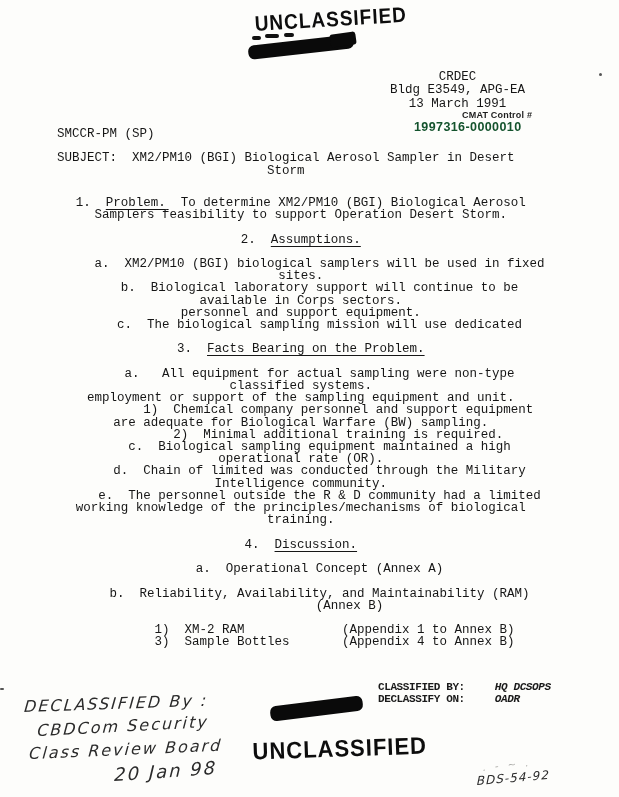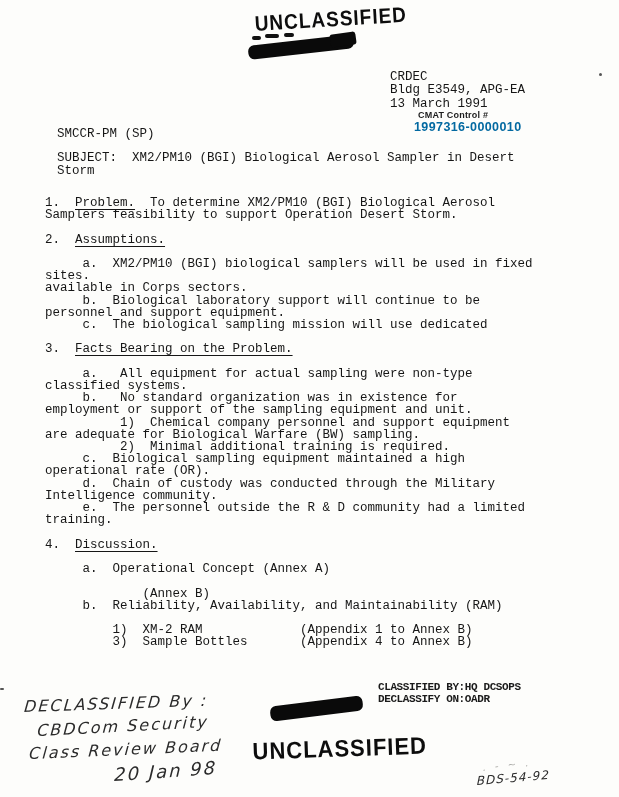--- a/index.html
+++ b/index.html
@@ -2,42 +2,42 @@
 <html><head>
 <meta charset="utf-8">
 <style>
   html,body{margin:0;padding:0;background:#e8e8e6;}
   .page{
     position:relative;width:619px;height:797px;margin:0 auto;
     background:#fdfdfb;overflow:hidden;
     font-family:"Liberation Mono",monospace;color:#141414;
   }
   
-  .tw{font-family:"Liberation Mono",monospace;font-size:12.5px;color:#161616;}
+  .tw{font-family:"Liberation Mono",monospace;font-size:12.5px;color:#161616;text-align:center;}
   .abs{position:absolute;}
   .bline{white-space:pre;min-height:12.2px;line-height:12.2px;}
   .ul{text-decoration:underline;text-underline-offset:2.5px;text-decoration-thickness:1px;}
   .subject-line{white-space:pre;line-height:13.4px;}
   .hdr-line{white-space:pre;line-height:13.4px;}
   
   .stamp{
     font-family:"Liberation Sans",sans-serif;font-weight:bold;color:#0d0d0d;
     letter-spacing:1px;white-space:nowrap;
   }
   .stamp-top{font-size:19px;transform:rotate(-3.5deg) scaleY(1.12);transform-origin:left top;}
   .stamp-bottom{font-size:22px;transform:rotate(-2deg) scaleY(1.08);transform-origin:left top;}
   
   .redaction{background:#0a0a0a;border-radius:6px;}
   .trace{background:#111;border-radius:2px;}
   
-  .cmat-label{font-family:"Liberation Sans",sans-serif;font-weight:bold;font-size:9px;color:#1c1c1c;letter-spacing:.2px;white-space:nowrap;}
-  .cmat-number{font-family:"Liberation Sans",sans-serif;font-weight:bold;font-size:12.5px;color:#0369a1;letter-spacing:.4px;white-space:nowrap;}
+  .cmat-label{font-family:"Liberation Sans",sans-serif;font-weight:bold;font-size:9px;color:#1c1c1c;letter-spacing:.2px;white-space:nowrap;margin-left:44px;}
+  .cmat-number{font-family:"Liberation Sans",sans-serif;font-weight:bold;font-size:12.5px;color:#14532d;letter-spacing:.4px;white-space:nowrap;}
   
   .clsline{font-family:"Liberation Mono",monospace;font-weight:bold;font-size:11px;line-height:12px;white-space:pre;color:#1a1a1a;letter-spacing:-.4px;}
-  .clsline .val{margin-left:0;}
+  .clsline .val{margin-left:30px;font-style:italic;}
   
   .hand{
     font-family:"DejaVu Sans",sans-serif;font-style:italic;color:#2b2b2b;
     letter-spacing:2px;white-space:nowrap;transform-origin:left top;
   }
   .hw1{font-size:16px;transform:rotate(-2deg) skewX(-7deg);}
   .hw2{font-size:16px;transform:rotate(-3deg) skewX(-7deg);}
   .hw3{font-size:16px;transform:rotate(-2.5deg) skewX(-7deg);}
   .hw4{font-size:18px;transform:rotate(-4deg) skewX(-7deg);}
   .hw-doc{font-size:12px;letter-spacing:1px;transform:rotate(-5deg) skewX(-6deg);}
@@ -71,55 +71,55 @@
   <div class="abs cmat-label" style="left:418px;top:110px;">CMAT Control #</div>
   <div class="abs cmat-number" style="left:414px;top:120px;">1997316-0000010</div>
 
   <div class="abs tw" style="left:57px;top:127px;">SMCCR-PM (SP)</div>
 
   <div class="abs tw" style="left:57px;top:152px;">
     <div class="subject-line">SUBJECT:  XM2/PM10 (BGI) Biological Aerosol Sampler in Desert</div>
     <div class="subject-line">Storm</div>
   </div>
 
-  <div class="abs tw" style="left:45px;top:197px;">
+  <div class="abs tw" style="left:57px;top:197px;">
       <div class="bline"><span>1.  </span><span class="ul">Problem.</span><span>  To determine XM2/PM10 (BGI) Biological Aerosol</span></div>
       <div class="bline"><span>Samplers feasibility to support Operation Desert Storm.</span></div>
       <div class="bline">&nbsp;</div>
       <div class="bline"><span>2.  </span><span class="ul">Assumptions.</span></div>
       <div class="bline">&nbsp;</div>
       <div class="bline"><span>     a.  XM2/PM10 (BGI) biological samplers will be used in fixed</span></div>
       <div class="bline"><span>sites.</span></div>
+      <div class="bline"><span>     b.  Biological laboratory support will continue to be</span></div>
       <div class="bline"><span>available in Corps sectors.</span></div>
-      <div class="bline"><span>     b.  Biological laboratory support will continue to be</span></div>
       <div class="bline"><span>personnel and support equipment.</span></div>
       <div class="bline"><span>     c.  The biological sampling mission will use dedicated</span></div>
       <div class="bline">&nbsp;</div>
       <div class="bline"><span>3.  </span><span class="ul">Facts Bearing on the Problem.</span></div>
       <div class="bline">&nbsp;</div>
       <div class="bline"><span>     a.   All equipment for actual sampling were non-type</span></div>
       <div class="bline"><span>classified systems.</span></div>
-      <div class="bline"><span>     b.   No standard organization was in existence for</span></div>
       <div class="bline"><span>employment or support of the sampling equipment and unit.</span></div>
       <div class="bline"><span>          1)  Chemical company personnel and support equipment</span></div>
       <div class="bline"><span>are adequate for Biological Warfare (BW) sampling.</span></div>
       <div class="bline"><span>          2)  Minimal additional training is required.</span></div>
       <div class="bline"><span>     c.  Biological sampling equipment maintained a high</span></div>
       <div class="bline"><span>operational rate (OR).</span></div>
-      <div class="bline"><span>     d.  Chain of custody was conducted through the Military</span></div>
+      <div class="bline"><span>     d.  Chain of limited was conducted through the Military</span></div>
       <div class="bline"><span>Intelligence community.</span></div>
       <div class="bline"><span>     e.  The personnel outside the R &amp; D community had a limited</span></div>
+      <div class="bline"><span>working knowledge of the principles/mechanisms of biological</span></div>
       <div class="bline"><span>training.</span></div>
       <div class="bline">&nbsp;</div>
       <div class="bline"><span>4.  </span><span class="ul">Discussion.</span></div>
       <div class="bline">&nbsp;</div>
       <div class="bline"><span>     a.  Operational Concept (Annex A)</span></div>
       <div class="bline">&nbsp;</div>
+      <div class="bline"><span>     b.  Reliability, Availability, and Maintainability (RAM)</span></div>
       <div class="bline"><span>             (Annex B)</span></div>
-      <div class="bline"><span>     b.  Reliability, Availability, and Maintainability (RAM)</span></div>
       <div class="bline">&nbsp;</div>
       <div class="bline"><span>         1)  XM-2 RAM             (Appendix 1 to Annex B)</span></div>
       <div class="bline"><span>         3)  Sample Bottles       (Appendix 4 to Annex B)</span></div>
     </div>
 
   <div class="abs" style="left:378px;top:681px;">
     <div class="clsline"><span>CLASSIFIED BY:</span><span class="val">HQ DCSOPS</span></div>
     <div class="clsline"><span>DECLASSIFY ON:</span><span class="val">OADR</span></div>
   </div>
 

